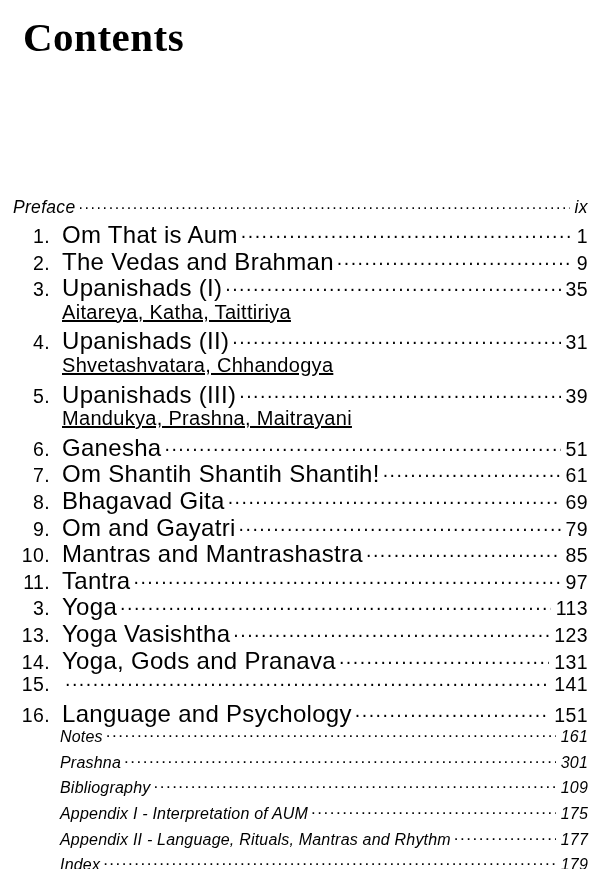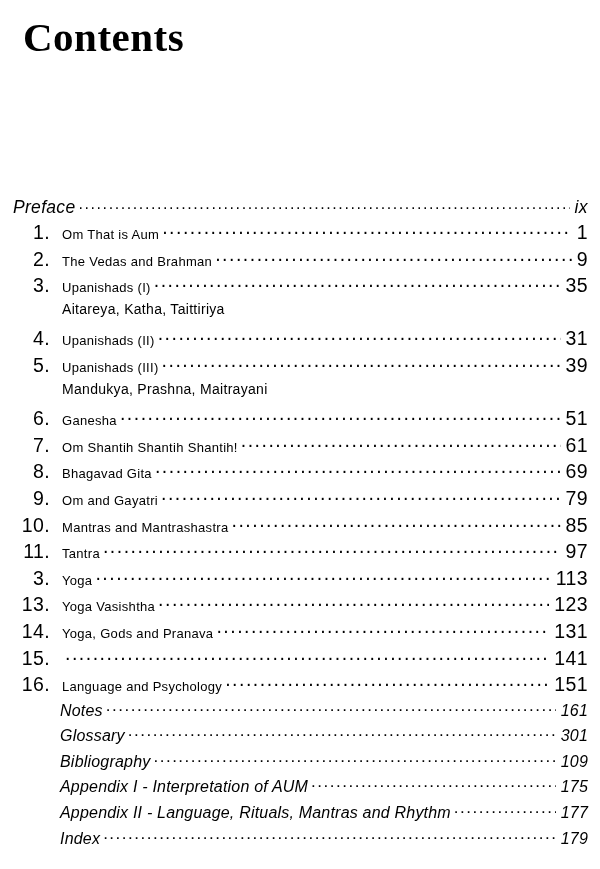--- a/index.html
+++ b/index.html
@@ -66,21 +66,21 @@
     font-size: 19.5px;
     letter-spacing: 0.4px;
   }
   .row-gap {
     width: 12px;
     flex: 0 0 12px;
   }
 
   .row-label {
     flex: 0 0 auto;
-    font-size: 13px;
+    font-size: 24px;
     letter-spacing: 0.3px;
   }
 
   .leader {
     flex: 1 1 auto;
     overflow: hidden;
     position: relative;
     height: 1em;
     margin: 0 2px 0 3px;
   }
@@ -116,22 +116,23 @@
     font-size: 16px;
     letter-spacing: 1.6px;
   }
 
   
   .row-sub {
     height: 26.6px;
     padding-left: 62px;
   }
   .row-sub .row-label {
-    font-size: 14px;
+    font-size: 20px;
     letter-spacing: 0.3px;
+    text-decoration: underline;
   }
 
   
   .row-back {
     height: 25.6px;
     padding-left: 60px;
   }
   .row-back .row-label,
   .row-back .row-page {
     font-style: italic;
@@ -185,20 +186,23 @@
       <span class="row-label">Aitareya, Katha, Taittiriya</span>
     </div>
 
     <div class="toc-row">
       <span class="row-num">4.</span>
       <span class="row-gap"></span>
       <span class="row-label">Upanishads (II)</span>
       <span class="leader"></span>
       <span class="row-page">31</span>
     </div>
+    <div class="toc-row row-sub">
+      <span class="row-label">Shvetashvatara, Chhandogya</span>
+    </div>
 
     <div class="toc-row">
       <span class="row-num">5.</span>
       <span class="row-gap"></span>
       <span class="row-label">Upanishads (III)</span>
       <span class="leader"></span>
       <span class="row-page">39</span>
     </div>
     <div class="toc-row row-sub">
       <span class="row-label">Mandukya, Prashna, Maitrayani</span>
@@ -291,21 +295,21 @@
       <span class="row-page">151</span>
     </div>
 
     <div class="toc-row row-back">
       <span class="row-label">Notes</span>
       <span class="leader"></span>
       <span class="row-page">161</span>
     </div>
 
     <div class="toc-row row-back">
-      <span class="row-label">Glossary</span>
+      <span class="row-label">Prashna</span>
       <span class="leader"></span>
       <span class="row-page">301</span>
     </div>
 
     <div class="toc-row row-back">
       <span class="row-label">Bibliography</span>
       <span class="leader"></span>
       <span class="row-page">109</span>
     </div>
 

